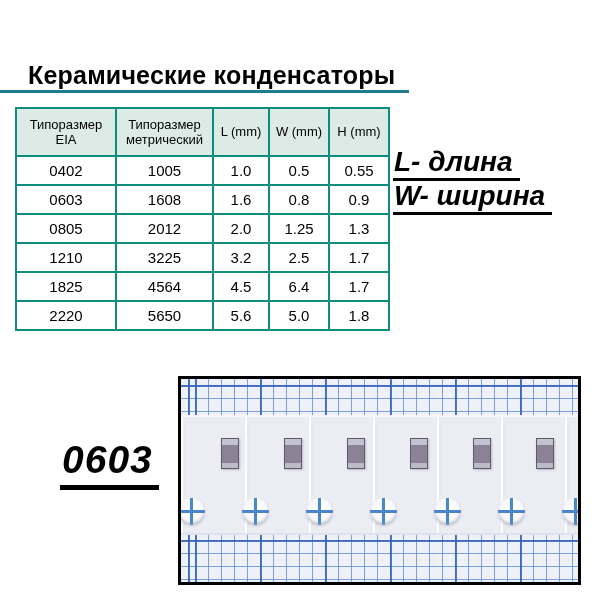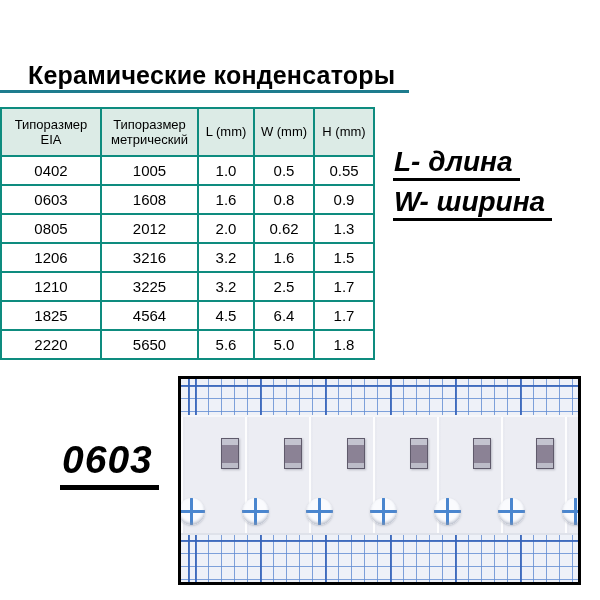--- a/index.html
+++ b/index.html
@@ -4,28 +4,28 @@
 <style>
   html,body{margin:0;padding:0;background:#ffffff;}
   #page{position:relative;width:600px;height:600px;background:#ffffff;overflow:hidden;
         font-family:"Liberation Sans","DejaVu Sans",sans-serif;color:#000;margin-top:48px;}
 
   
   #title{position:absolute;left:28px;top:13px;font-size:25px;font-weight:bold;letter-spacing:.2px;white-space:nowrap;}
   #title-rule{position:absolute;left:0;top:42px;width:409px;height:3px;background:#1e7c8e;}
 
   
-  #size-table{position:absolute;left:0;top:59px;border-collapse:collapse;table-layout:fixed;}
+  #size-table{position:absolute;left:15px;top:59px;border-collapse:collapse;table-layout:fixed;}
   #size-table th,#size-table td{border:2px solid #0e8c7f;text-align:center;vertical-align:middle;}
   #size-table th{background:#dcebe6;font-weight:normal;font-size:13px;line-height:1.18;height:44px;padding:1px 2px;}
   #size-table td{background:#ffffff;font-size:15px;height:17px;padding:5px 2px;}
   .col-eia{width:94px;} .col-metric{width:91px;} .col-l{width:50px;} .col-w{width:54px;} .col-h{width:54px;}
 
   
-  #legend{position:absolute;left:393px;top:99px;display:flex;flex-direction:column;align-items:flex-start;gap:6px;}
+  #legend{position:absolute;left:393px;top:99px;display:flex;flex-direction:column;align-items:flex-start;gap:0;}
   .legend-item{font-size:28px;font-weight:bold;font-style:italic;line-height:1.08;
                border-bottom:3px solid #000;padding:0 7px 1px 1px;white-space:nowrap;}
 
   
   #photo-label{position:absolute;left:60px;top:390px;font-size:39px;font-weight:bold;font-style:italic;
                border-bottom:5px solid #000;padding:0 6px 3px 2px;letter-spacing:1px;}
 
   
   #photo{position:absolute;left:178px;top:328px;width:397px;height:203px;border:3px solid #000;
          background-color:#eef1f8;overflow:hidden;}
@@ -82,29 +82,22 @@
           <td>0603</td>
           <td>1608</td>
           <td>1.6</td>
           <td>0.8</td>
           <td>0.9</td>
         </tr>
         <tr>
           <td>0805</td>
           <td>2012</td>
           <td>2.0</td>
-          <td>0.62</td>
+          <td>1.25</td>
           <td>1.3</td>
-        </tr>
-        <tr>
-          <td>1206</td>
-          <td>3216</td>
-          <td>3.2</td>
-          <td>1.6</td>
-          <td>1.5</td>
         </tr>
         <tr>
           <td>1210</td>
           <td>3225</td>
           <td>3.2</td>
           <td>2.5</td>
           <td>1.7</td>
         </tr>
         <tr>
           <td>1825</td>

